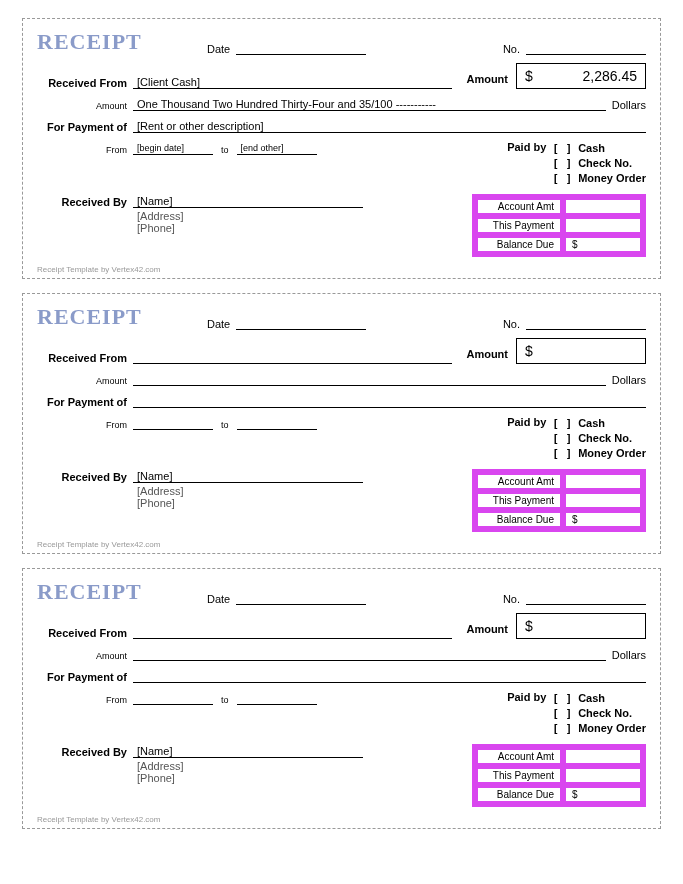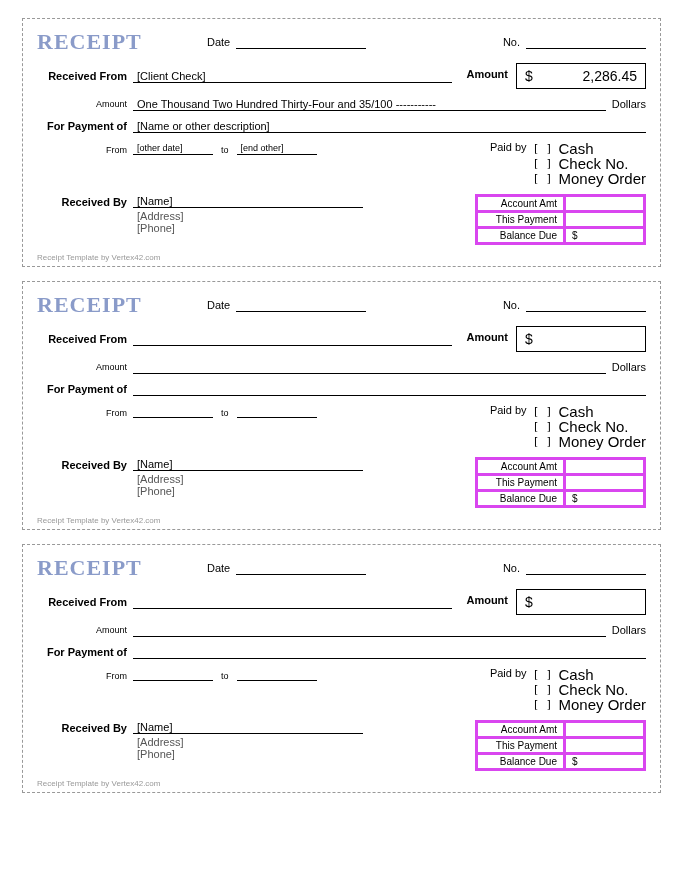--- a/index.html
+++ b/index.html
@@ -12,21 +12,21 @@
     padding: 18px 22px;
   }
   .receipt {
     border: 1px dashed #999;
     padding: 10px 14px 4px 14px;
     margin-bottom: 14px;
     position: relative;
   }
   .row {
     display: flex;
-    align-items: center;
+    align-items: flex-end;
     margin-bottom: 8px;
   }
   .title {
     font-family: Georgia, 'Times New Roman', serif;
     font-size: 22px;
     font-weight: bold;
     color: #8a9bc9;
     letter-spacing: 1px;
     flex: 0 0 170px;
   }
@@ -51,29 +51,30 @@
     padding: 0 8px;
     font-size: 14px;
     display: flex;
     justify-content: space-between;
     width: 130px;
   }
   .paid-by {
     display: flex;
     gap: 6px;
     align-items: flex-start;
+    font-weight: bold;
   }
   .checkbox-col { font-family: monospace; font-size: 11px; line-height: 15px; }
-  .paid-opts { font-size: 15px; line-height: 15px; }
+  .paid-opts { font-size: 11px; line-height: 15px; }
   .balance-table {
     border-collapse: collapse;
     font-size: 10px;
   }
   .balance-table td {
-    border: 3px solid #d946ef;
+    border: 6px solid #d946ef;
     padding: 1px 6px;
     height: 14px;
   }
   .balance-table td.lcell { width: 88px; text-align: right; }
   .balance-table td.rcell { width: 80px; text-align: left; }
   .footer {
     font-size: 8px;
     color: #999;
     margin-top: 4px;
   }
@@ -87,43 +88,43 @@
   <div class="row">
     <div class="title">RECEIPT</div>
     <span class="lbl">Date</span>
     <div class="uline" style="width:130px;margin-left:6px"></div>
     <span class="lbl sp-right" style="margin-right:6px">No.</span>
     <div class="uline" style="width:120px"></div>
   </div>
 
   <div class="row" style="margin-top:8px">
     <span class="lbl lbl-bold" style="width:96px;text-align:right;padding-right:6px">Received From</span>
-    <div class="uline" style="flex:1">[Client Check]</div>
+    <div class="uline" style="flex:1">[Client Cash]</div>
     <span class="lbl lbl-bold" style="margin:0 8px 4px 14px">Amount</span>
     <div class="amount-box">
       <span>$</span>
       <span>2,286.45</span>
     </div>
   </div>
 
   <div class="row">
     <span class="lbl lbl-small" style="width:96px;text-align:right;padding-right:6px">Amount</span>
     <div class="uline" style="flex:1">One Thousand Two Hundred Thirty-Four and 35/100 -----------</div>
     <span class="lbl" style="margin-left:6px">Dollars</span>
   </div>
 
   <div class="row" style="margin-top:6px">
     <span class="lbl lbl-bold" style="width:96px;text-align:right;padding-right:6px">For Payment of</span>
-    <div class="uline" style="flex:1">[Name or other description]</div>
+    <div class="uline" style="flex:1">[Rent or other description]</div>
   </div>
 
   <div class="row" style="align-items:flex-start">
     <div style="display:flex;align-items:flex-end;flex:1">
       <span class="lbl lbl-small" style="width:96px;text-align:right;padding-right:6px">From</span>
-      <div class="uline" style="width:80px;font-size:9px">[other date]</div>
+      <div class="uline" style="width:80px;font-size:9px">[begin date]</div>
       <span class="lbl lbl-small" style="margin:0 8px">to</span>
       <div class="uline" style="width:80px;font-size:9px">[end other]</div>
     </div>
     <div class="paid-by" style="margin-left:30px">
       <span class="lbl">Paid by</span>
       <div class="checkbox-col">
         <div>[  ]</div>
         <div>[  ]</div>
         <div>[  ]</div>
       </div>

